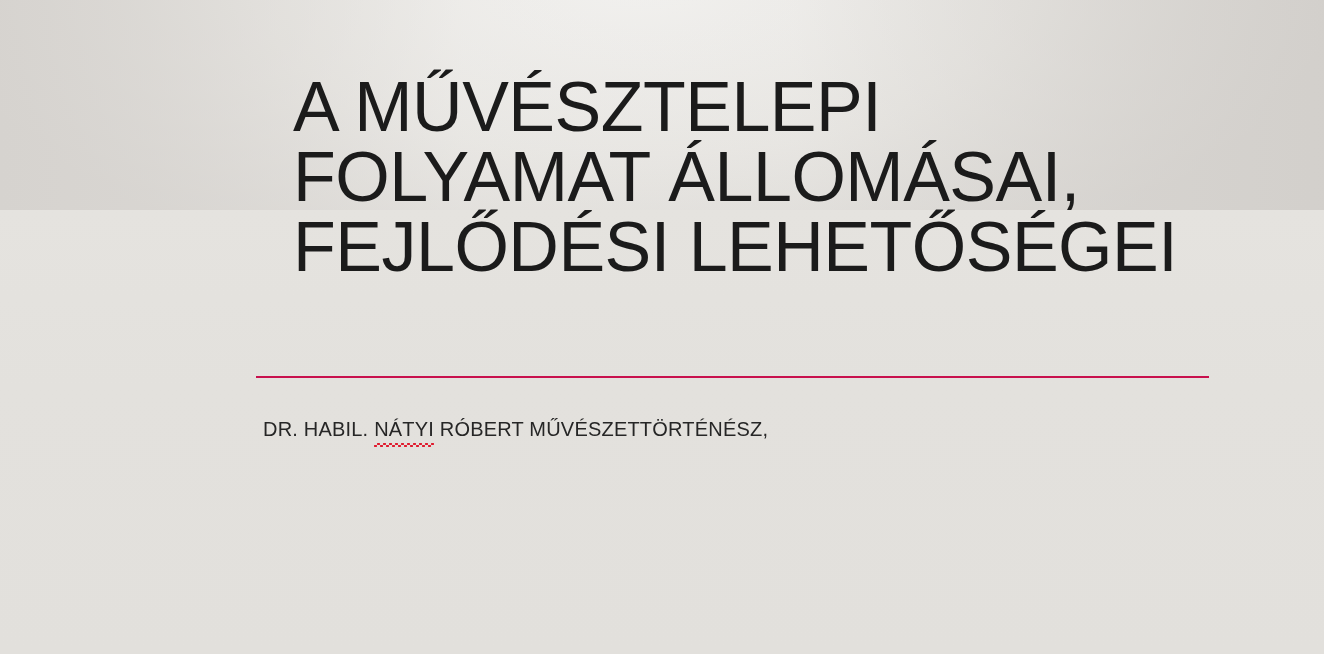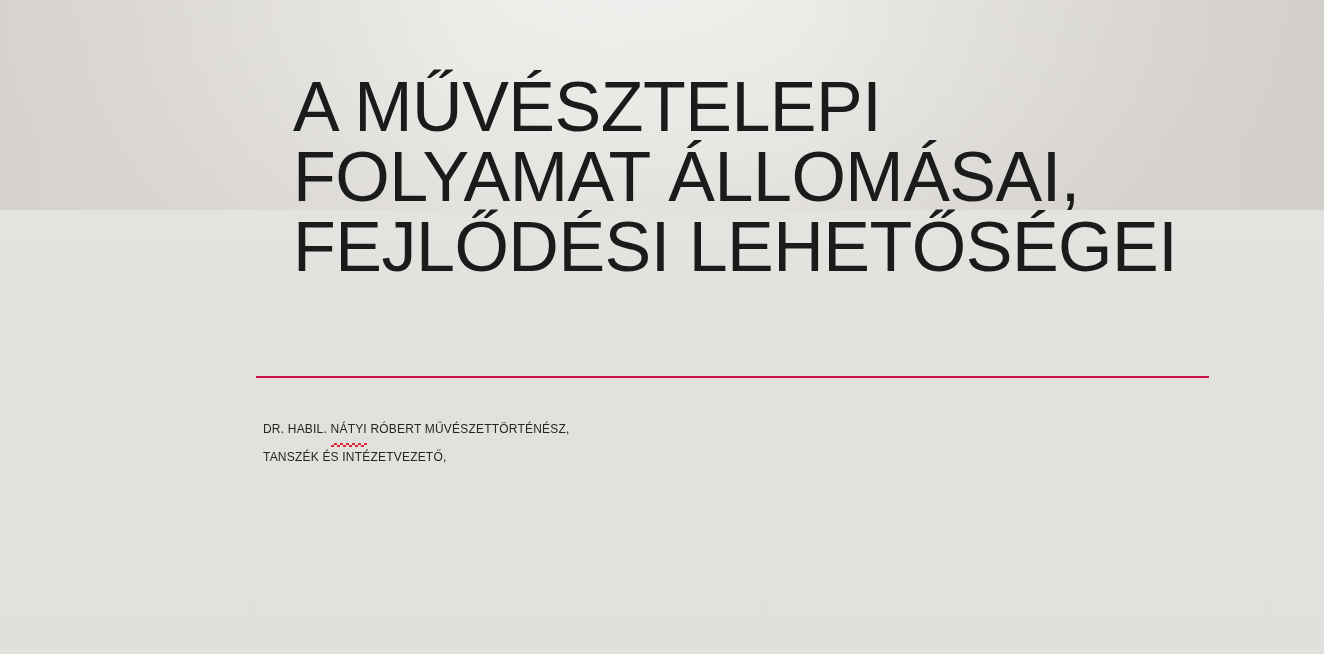--- a/index.html
+++ b/index.html
@@ -80,21 +80,21 @@
     width: 953px;
     height: 2px;
     background: #c8104d;
   }
 
   .subtitle {
     position: absolute;
     left: 263px;
     top: 415px;
     width: 900px;
-    font-size: 12px;
+    font-size: 20px;
     line-height: 28px;
     color: #262626;
     letter-spacing: 0.2px;
     text-transform: uppercase;
   }
   .subtitle .line {
     display: block;
     white-space: nowrap;
   }
 
@@ -126,16 +126,15 @@
 
   <div class="content">
     <div class="title">A MŰVÉSZTELEPI FOLYAMAT ÁLLOMÁSAI, FEJLŐDÉSI LEHETŐSÉGEI</div>
 
     <div class="rule"></div>
 
     <div class="subtitle">
       <span class="line">
         <span>DR. HABIL. </span><span class="squiggle">NÁTYI</span><span> RÓBERT MŰVÉSZETTÖRTÉNÉSZ,</span>
       </span>
-      <span class="line">TANSZÉK ÉS INTÉZETVEZETŐ,</span>
     </div>
   </div>
 </div>
 
 </body></html>

